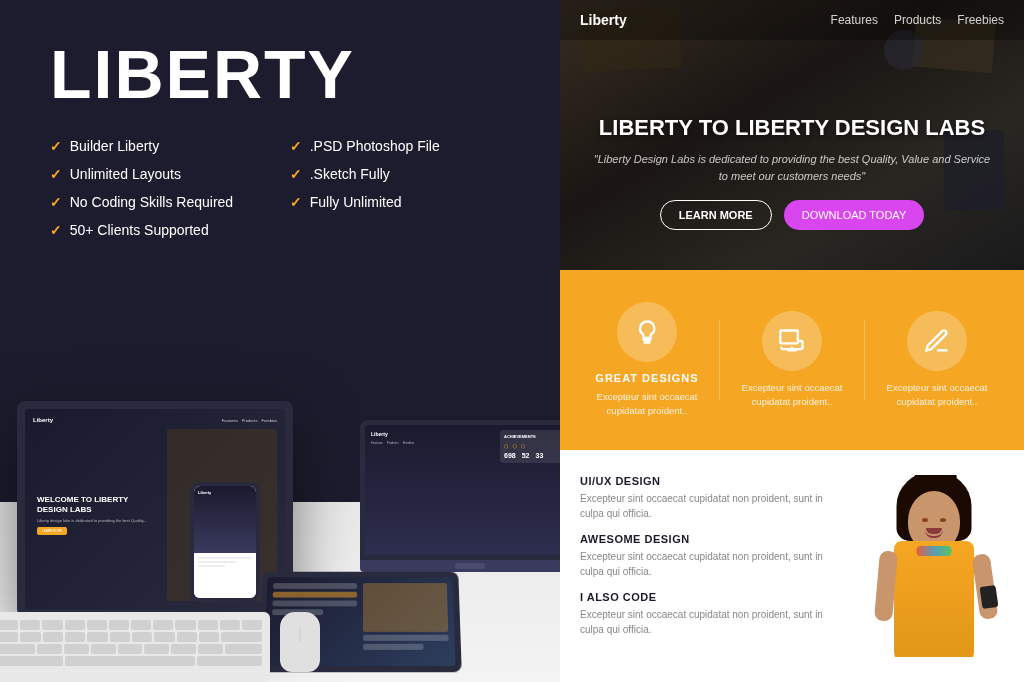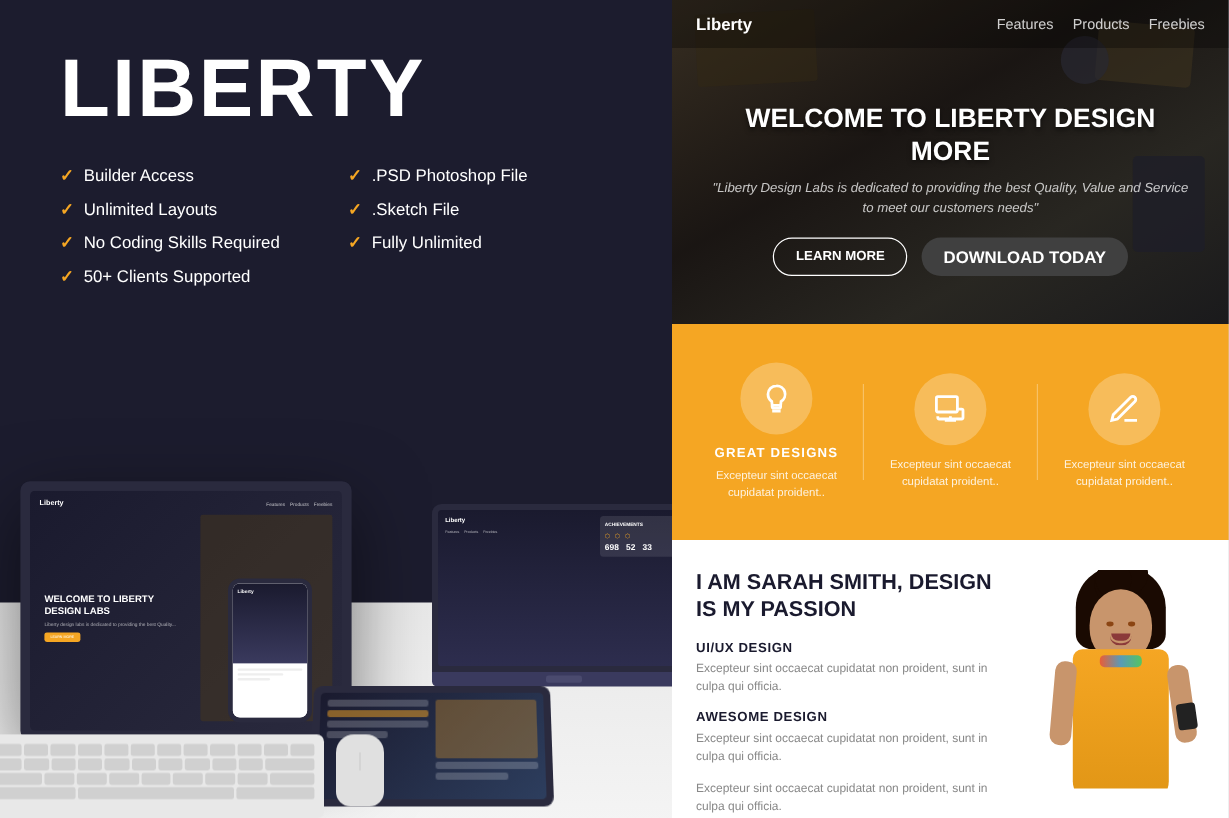--- a/index.html
+++ b/index.html
@@ -457,27 +457,27 @@
       border: 1.5px solid white;
       color: white;
       padding: 8px 18px;
       border-radius: 20px;
       font-size: 11px;
       font-weight: bold;
       cursor: pointer;
     }
 
     .btn-orange {
-      background: #404040;
+      background: #d946ef;
       border: none;
       color: white;
       padding: 8px 18px;
       border-radius: 20px;
-      font-size: 14px;
-      font-weight: bold;
+      font-size: 11px;
+      font-weight: normal;
       cursor: pointer;
     }
 
     
     .right-middle {
       height: 180px;
       background: #f5a623;
       display: flex;
       align-items: center;
       justify-content: space-around;
@@ -591,33 +591,33 @@
   </style>
 </head>
 <body>
 
 <div class="left-panel">
   <h1 class="brand-title">LIBERTY</h1>
 
   <div class="features-grid">
     <div class="feature-item">
       <span class="check-icon">✓</span>
-      <span>Builder Access</span>
+      <span>Builder Liberty</span>
     </div>
     <div class="feature-item">
       <span class="check-icon">✓</span>
       <span>.PSD Photoshop File</span>
     </div>
     <div class="feature-item">
       <span class="check-icon">✓</span>
       <span>Unlimited Layouts</span>
     </div>
     <div class="feature-item">
       <span class="check-icon">✓</span>
-      <span>.Sketch File</span>
+      <span>.Sketch Fully</span>
     </div>
     <div class="feature-item">
       <span class="check-icon">✓</span>
       <span>No Coding Skills Required</span>
     </div>
     <div class="feature-item">
       <span class="check-icon">✓</span>
       <span>Fully Unlimited</span>
     </div>
     <div class="feature-item">
@@ -805,21 +805,21 @@
     <div class="right-nav">
       <span class="right-nav-logo">Liberty</span>
       <div class="right-nav-items">
         <span class="right-nav-item">Features</span>
         <span class="right-nav-item">Products</span>
         <span class="right-nav-item">Freebies</span>
       </div>
     </div>
 
     <div class="right-hero-content">
-      <h2 class="right-hero-title">WELCOME TO LIBERTY DESIGN MORE</h2>
+      <h2 class="right-hero-title">LIBERTY TO LIBERTY DESIGN LABS</h2>
       <p class="right-hero-subtitle">"Liberty Design Labs is dedicated to providing the best Quality, Value and Service to meet our customers needs"</p>
       <div class="right-hero-buttons">
         <button class="btn-outline">LEARN MORE</button>
         <button class="btn-orange">DOWNLOAD TODAY</button>
       </div>
     </div>
   </div>
 
   <div class="right-middle">
 
@@ -855,33 +855,33 @@
           <path d="M12 20h9"></path>
           <path d="M16.5 3.5a2.121 2.121 0 0 1 3 3L7 19l-4 1 1-4L16.5 3.5z"></path>
         </svg>
       </div>
       <div class="feature-card-desc">Excepteur sint occaecat cupidatat proident..</div>
     </div>
   </div>
 
   <div class="right-bottom">
     <div class="portfolio-text">
-      <h2 class="portfolio-title">I AM SARAH SMITH, DESIGN IS MY PASSION</h2>
 
       <div class="portfolio-section">
         <div class="portfolio-section-title">UI/UX DESIGN</div>
         <div class="portfolio-section-desc">Excepteur sint occaecat cupidatat non proident, sunt in culpa qui officia.</div>
       </div>
 
       <div class="portfolio-section">
         <div class="portfolio-section-title">AWESOME DESIGN</div>
         <div class="portfolio-section-desc">Excepteur sint occaecat cupidatat non proident, sunt in culpa qui officia.</div>
       </div>
 
       <div class="portfolio-section">
+        <div class="portfolio-section-title">I ALSO CODE</div>
         <div class="portfolio-section-desc">Excepteur sint occaecat cupidatat non proident, sunt in culpa qui officia.</div>
       </div>
     </div>
 
     <div class="portfolio-image">
       <div class="woman-figure">
 
         <div style="position:absolute; top:5px; left:50%; transform:translateX(-50%); width:75px; height:70px; background:#1a0a02; border-radius:55% 55% 20% 20%;"></div>
 
         <div style="position:absolute; top:0px; left:50%; transform:translateX(-55%); width:40px; height:40px; background:#1a0a02; border-radius:50%;"></div>

